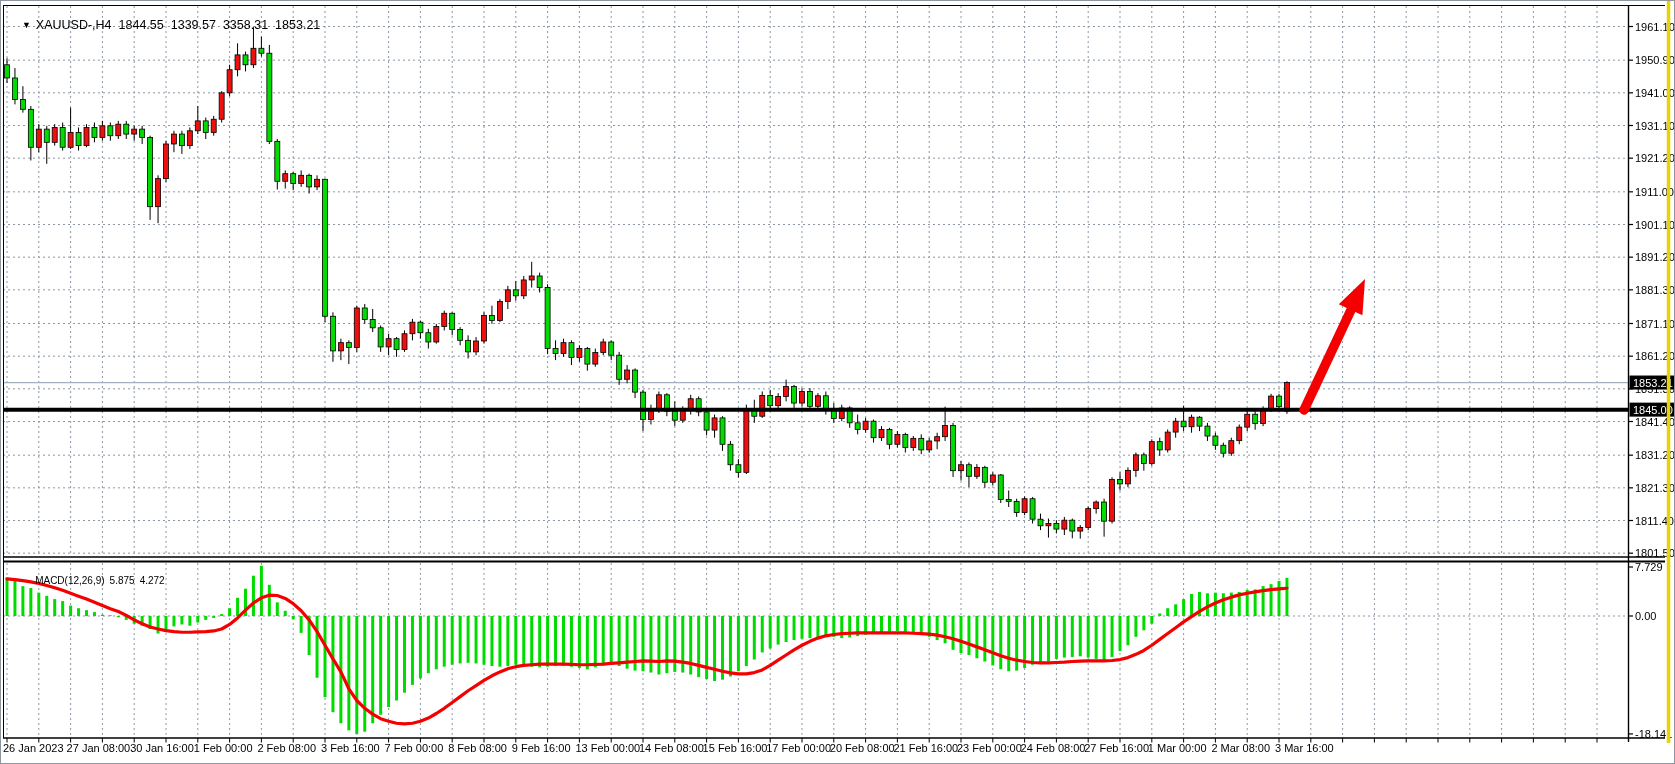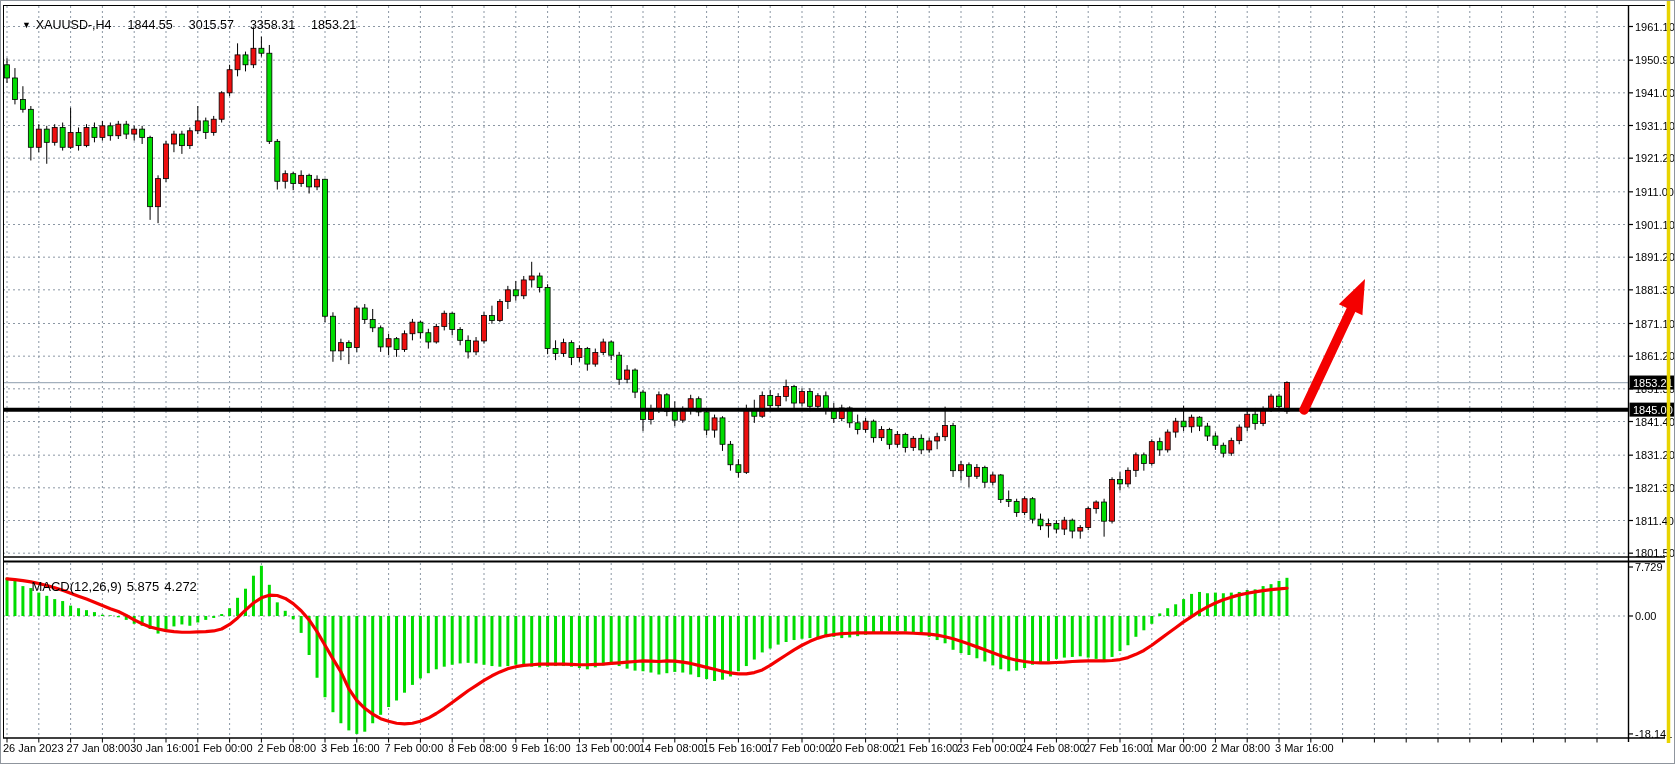--- a/index.html
+++ b/index.html
@@ -8,23 +8,23 @@
     border:1px solid #8f959d;box-sizing:border-box;overflow:hidden;
     font-family:"Liberation Sans",sans-serif;
   }
   svg{position:absolute;left:0;top:0;}
   svg text{font-family:"Liberation Sans",sans-serif;font-size:11px;fill:#000;}
   .title-bar{
     position:absolute;left:7px;top:3px;font-size:12.5px;color:#000;
     white-space:pre;z-index:5;
   }
   .title-bar .tri{font-size:9px;margin-right:5px;position:relative;top:-1px;}
-  .title-bar .num{margin-left:16px;}
+  .title-bar .num{margin-left:7px;}
   .macd-label{
-    position:absolute;left:16px;top:563px;font-size:13px;color:#000;z-index:5;white-space:pre;
+    position:absolute;left:23px;top:563px;font-size:10px;color:#000;z-index:5;white-space:pre;
   }
   .macd-label span{margin-right:5px;}
 </style>
 </head>
 <body>
 
 <div class="chart-window">
   <svg id="plot" width="1675" height="764">
       <g stroke="#8b97a4" stroke-width="1" stroke-dasharray="2 3">
         <line x1="6" y1="5" x2="6" y2="554"></line>
@@ -1100,19 +1100,19 @@
         <text x="1632" y="385.5369999999996" fill="#ffffff" style="fill:#fff">1853.21</text>
       </g>
       <g>
         <rect x="1628.5" y="401.62999999999965" width="48" height="14" fill="#000000"></rect>
         <text x="1632" y="412.62999999999965" fill="#ffffff" style="fill:#fff">1845.00</text>
       </g>
       <line x1="1667.5" y1="0" x2="1667.5" y2="742" stroke="#e8d400" stroke-width="3.5"></line>
     </svg>
 
   <div class="title-bar">
-    <span class="tri">▼</span><span>XAUUSD-,H4</span><span class="num">1844.55</span><span class="num">3015.57</span><span class="num">3358.31</span><span class="num">1853.21</span>
+    <span class="tri">▼</span><span>XAUUSD-,H4</span><span class="num">1844.55</span><span class="num">1339.57</span><span class="num">3358.31</span><span class="num">1853.21</span>
   </div>
 
   <div class="macd-label">
     <span>MACD(12,26,9)</span><span>5.875</span><span>4.272</span>
   </div>
 </div>
 
 </body></html>

